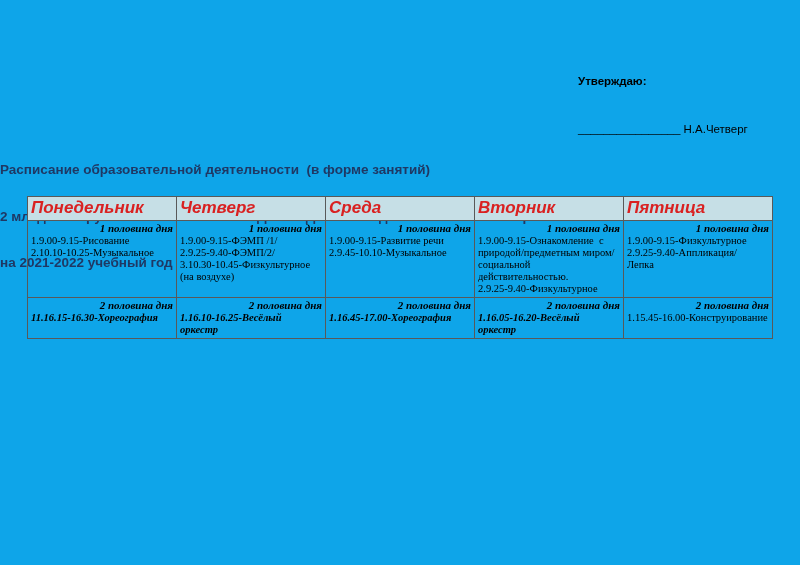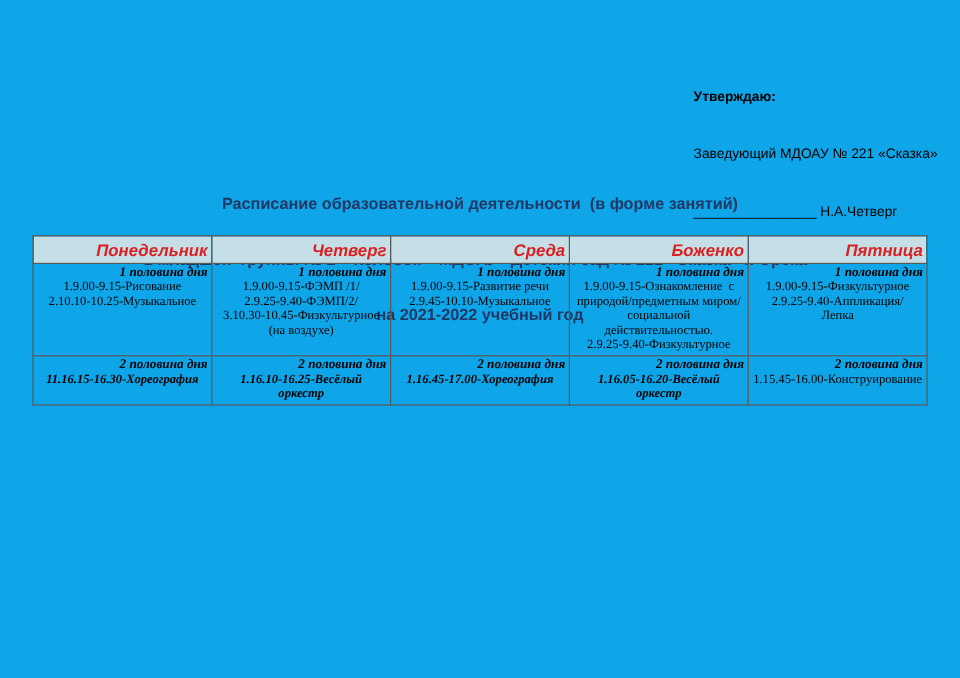--- a/index.html
+++ b/index.html
@@ -25,21 +25,20 @@
     line-height: 16px;
     color: #000000;
     white-space: pre;
   }
   .approval .approval-heading { font-weight: bold; }
   .title-block {
     position: absolute;
     top: 131px;
     left: 0;
     width: 800px;
-    text-align: center;
     font-family: "Liberation Sans", sans-serif;
     font-weight: bold;
     font-size: 13.5px;
     line-height: 15.5px;
     color: var(--title-color, #1f3864);
     white-space: pre;
   }
   table.schedule {
     position: absolute;
     left: 27px;
@@ -55,70 +54,69 @@
     vertical-align: top;
     overflow: hidden;
   }
   .schedule th {
     height: 19px;
     background: var(--header-bg, #c6dfe6);
     color: var(--header-red, #d92121);
     font-family: "Liberation Sans", sans-serif;
     font-style: italic;
     font-weight: bold;
-    font-size: 14px;
-    text-align: right;
+    font-size: 17px;
+    text-align: left;
     vertical-align: middle;
   }
   .row-am td { height: 72px; }
   .row-pm td { height: 37px; }
   .half-label {
     text-align: right;
     font-weight: bold;
     font-style: italic;
     font-size: 11px;
     line-height: 13px;
     color: #000000;
   }
   .cell-text {
     font-size: 10.5px;
     line-height: 12px;
-    text-align: center;
+    text-align: left;
     white-space: pre-line;
     color: #000000;
   }
   .cell-text.emph {
     font-weight: bold;
     font-style: italic;
   }
 </style>
 </head>
 <body>
 
 <div class="page">
 
   <div class="approval">
     <div class="approval-heading">Утверждаю:</div>
-    <div>Заведующий МДОАУ № 221 «Сказка»</div>
     <div>________________ Н.А.Четверг</div>
   </div>
 
   <div class="title-block">
     <div>Расписание образовательной деятельности  (в форме занятий)</div>
     <div>2 младшей  группы № 2  «Колобок»  МДОАУ «Детский сад № 221 «Сказка» г. Орска»</div>
     <div>на 2021-2022 учебный год</div>
   </div>
 
   <table class="schedule">
     <tbody>
         <tr class="days">
       <th>Понедельник</th>
       <th>Четверг</th>
       <th>Среда</th>
-      <th>Боженко</th>
+      <th>Вторник</th>
       <th>Пятница</th>
     </tr>
     <tr class="row-am">
       <td>
         <div class="half-label">1 половина дня</div>
         <div class="cell-text">1.9.00-9.15-Рисование
 2.10.10-10.25-Музыкальное</div>
       </td>
       <td>
         <div class="half-label">1 половина дня</div>

